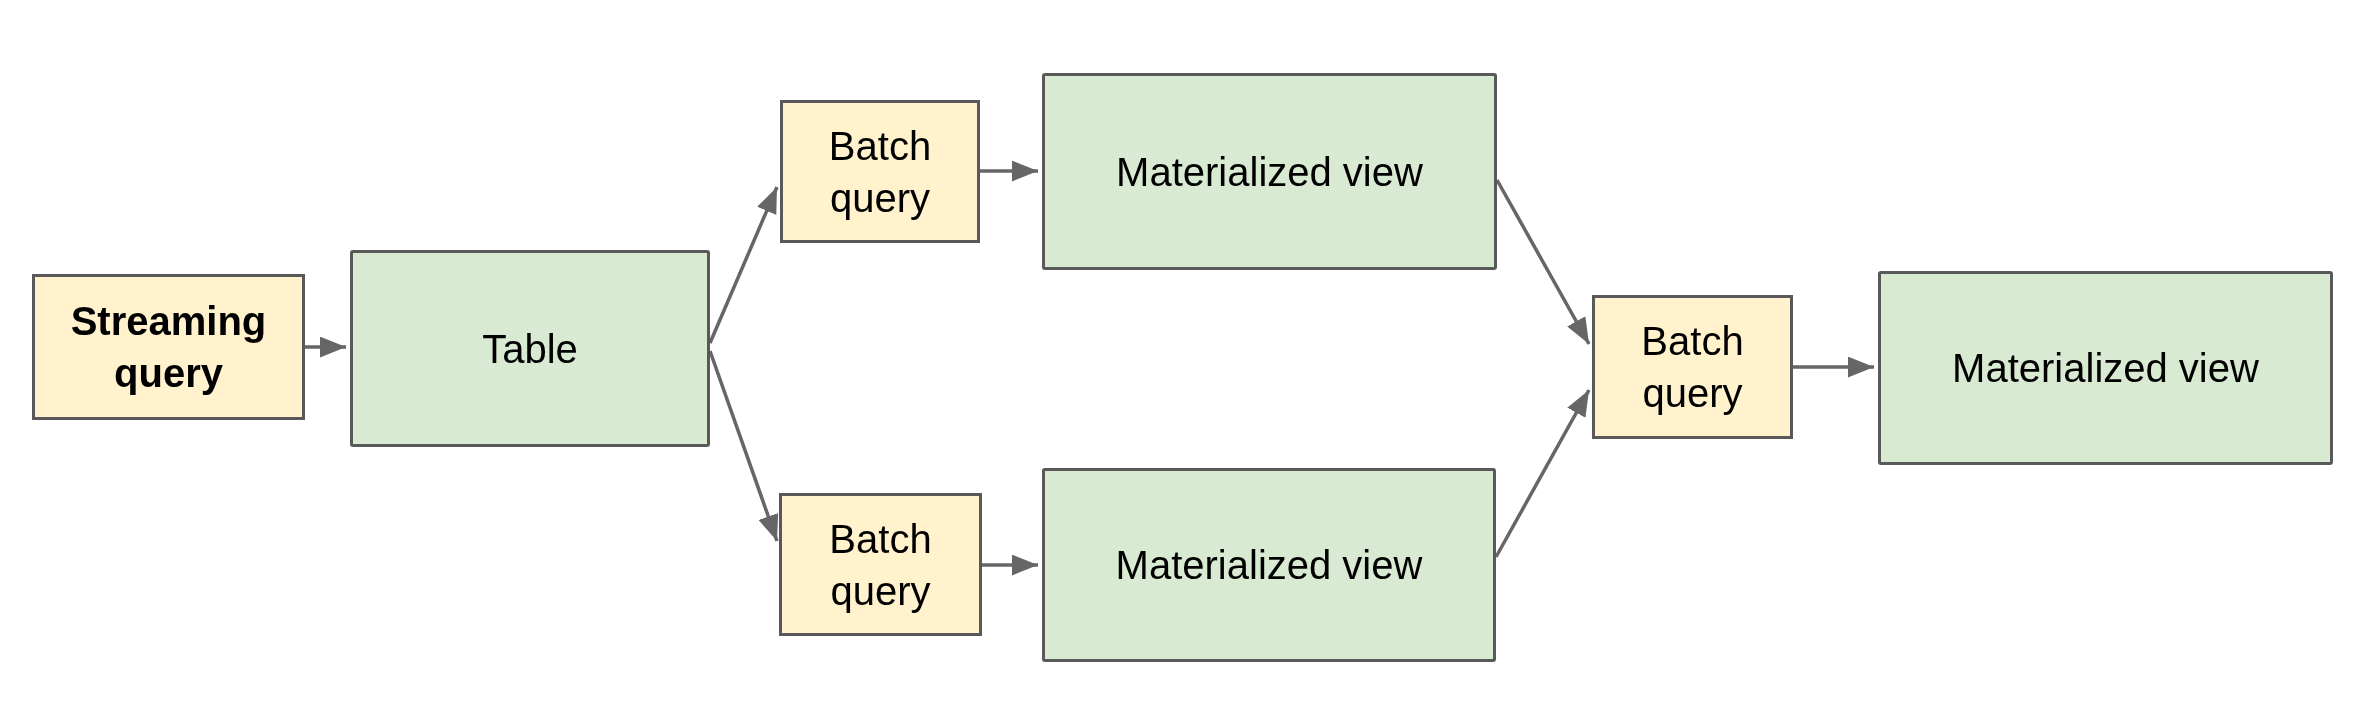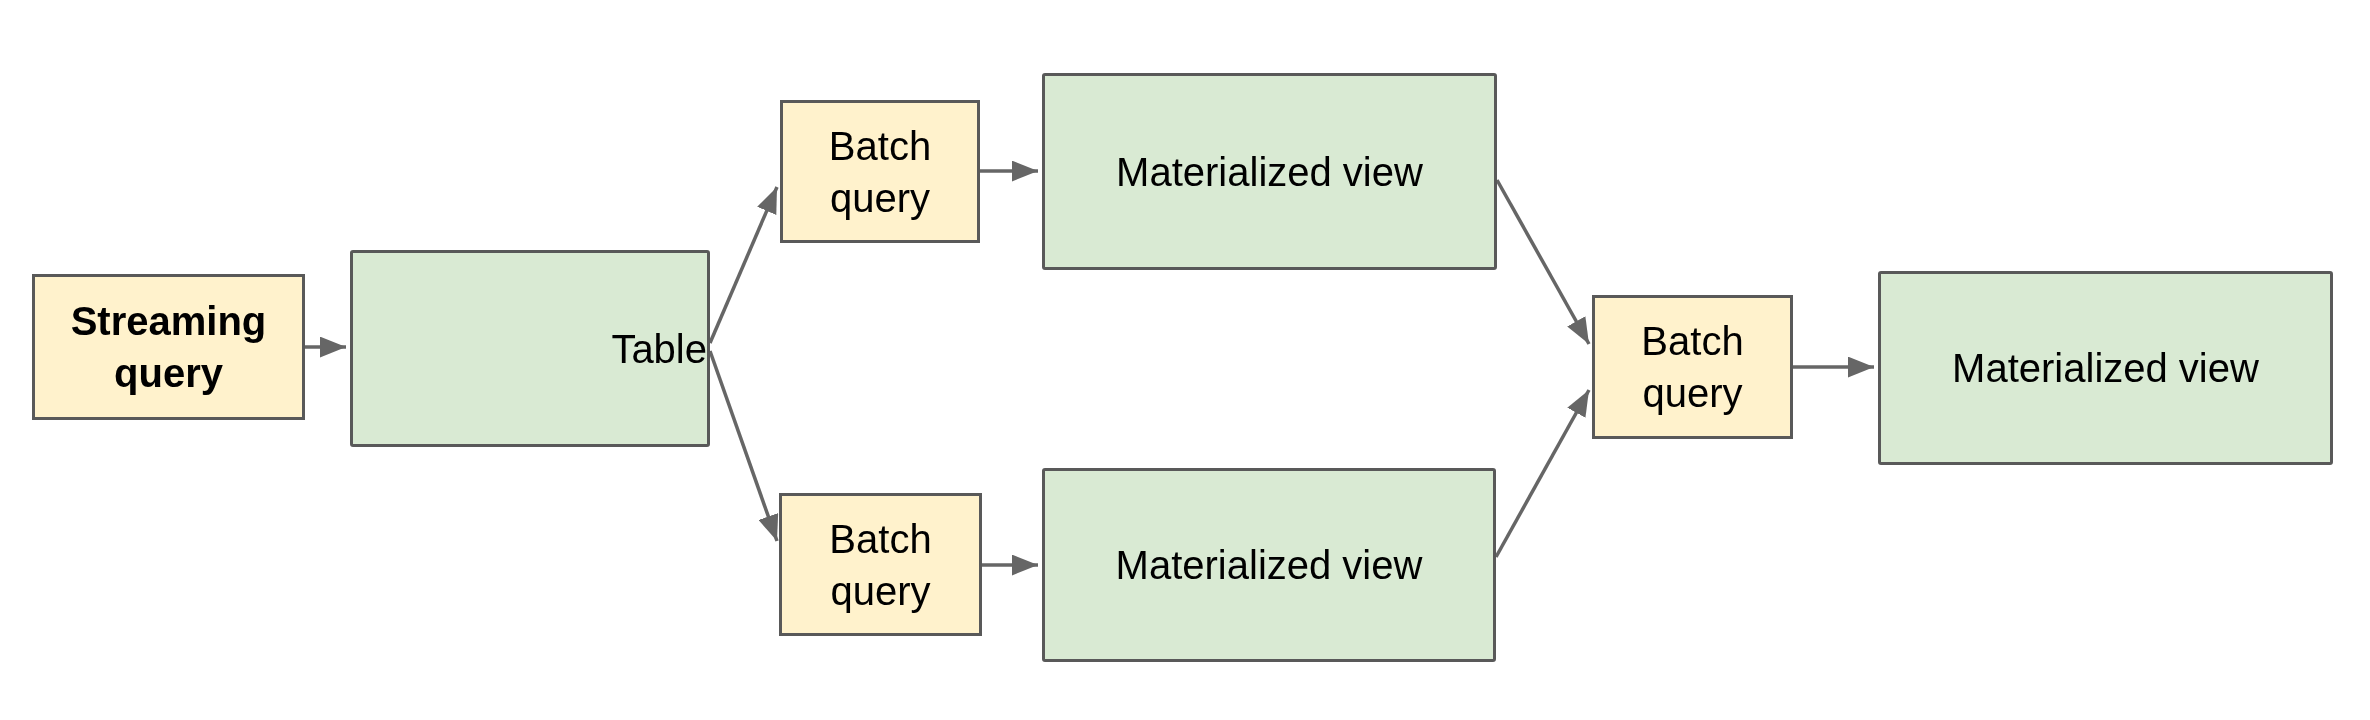--- a/index.html
+++ b/index.html
@@ -54,21 +54,21 @@
     <line x1="982" y1="565" x2="1038" y2="565" marker-end="url(#arrow)"></line>
     <line x1="1497" y1="180" x2="1589" y2="344" marker-end="url(#arrow)"></line>
     <line x1="1496" y1="557" x2="1589" y2="390" marker-end="url(#arrow)"></line>
     <line x1="1793" y1="367" x2="1874" y2="367" marker-end="url(#arrow)"></line>
   </svg>
 
   <div class="node query pad-wide" style="left:32px; top:274px; width:273px; height:146px;">
     <span class="label">Streaming query</span>
   </div>
 
-  <div class="node rounded" style="left:350px; top:250px; width:360px; height:197px;justify-content:flex-end;">
+  <div class="node rounded" style="left:350px; top:250px; width:360px; height:197px;">
     <span class="label">Table</span>
   </div>
 
   <div class="node query pad-narrow" style="left:780px; top:100px; width:200px; height:143px;">
     <span class="label">Batch query</span>
   </div>
 
   <div class="node rounded" style="left:1042px; top:73px; width:455px; height:197px;">
     <span class="label">Materialized view</span>
   </div>

